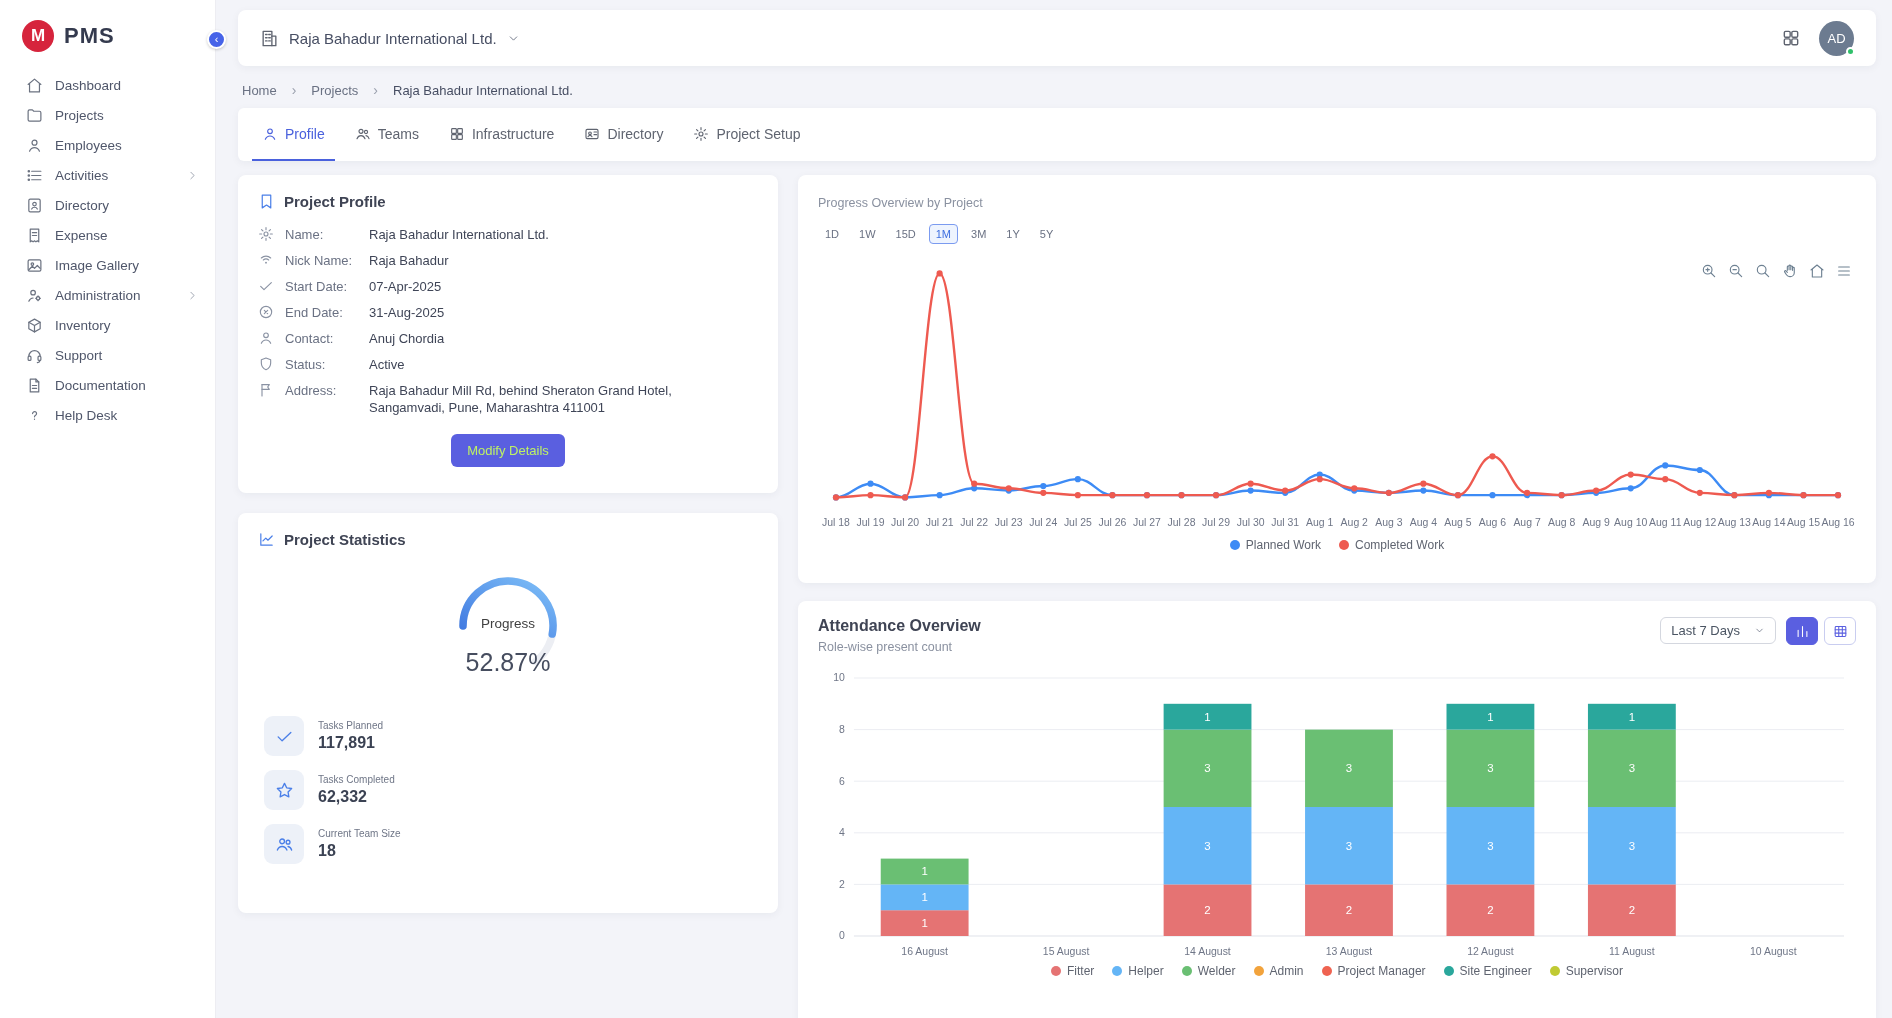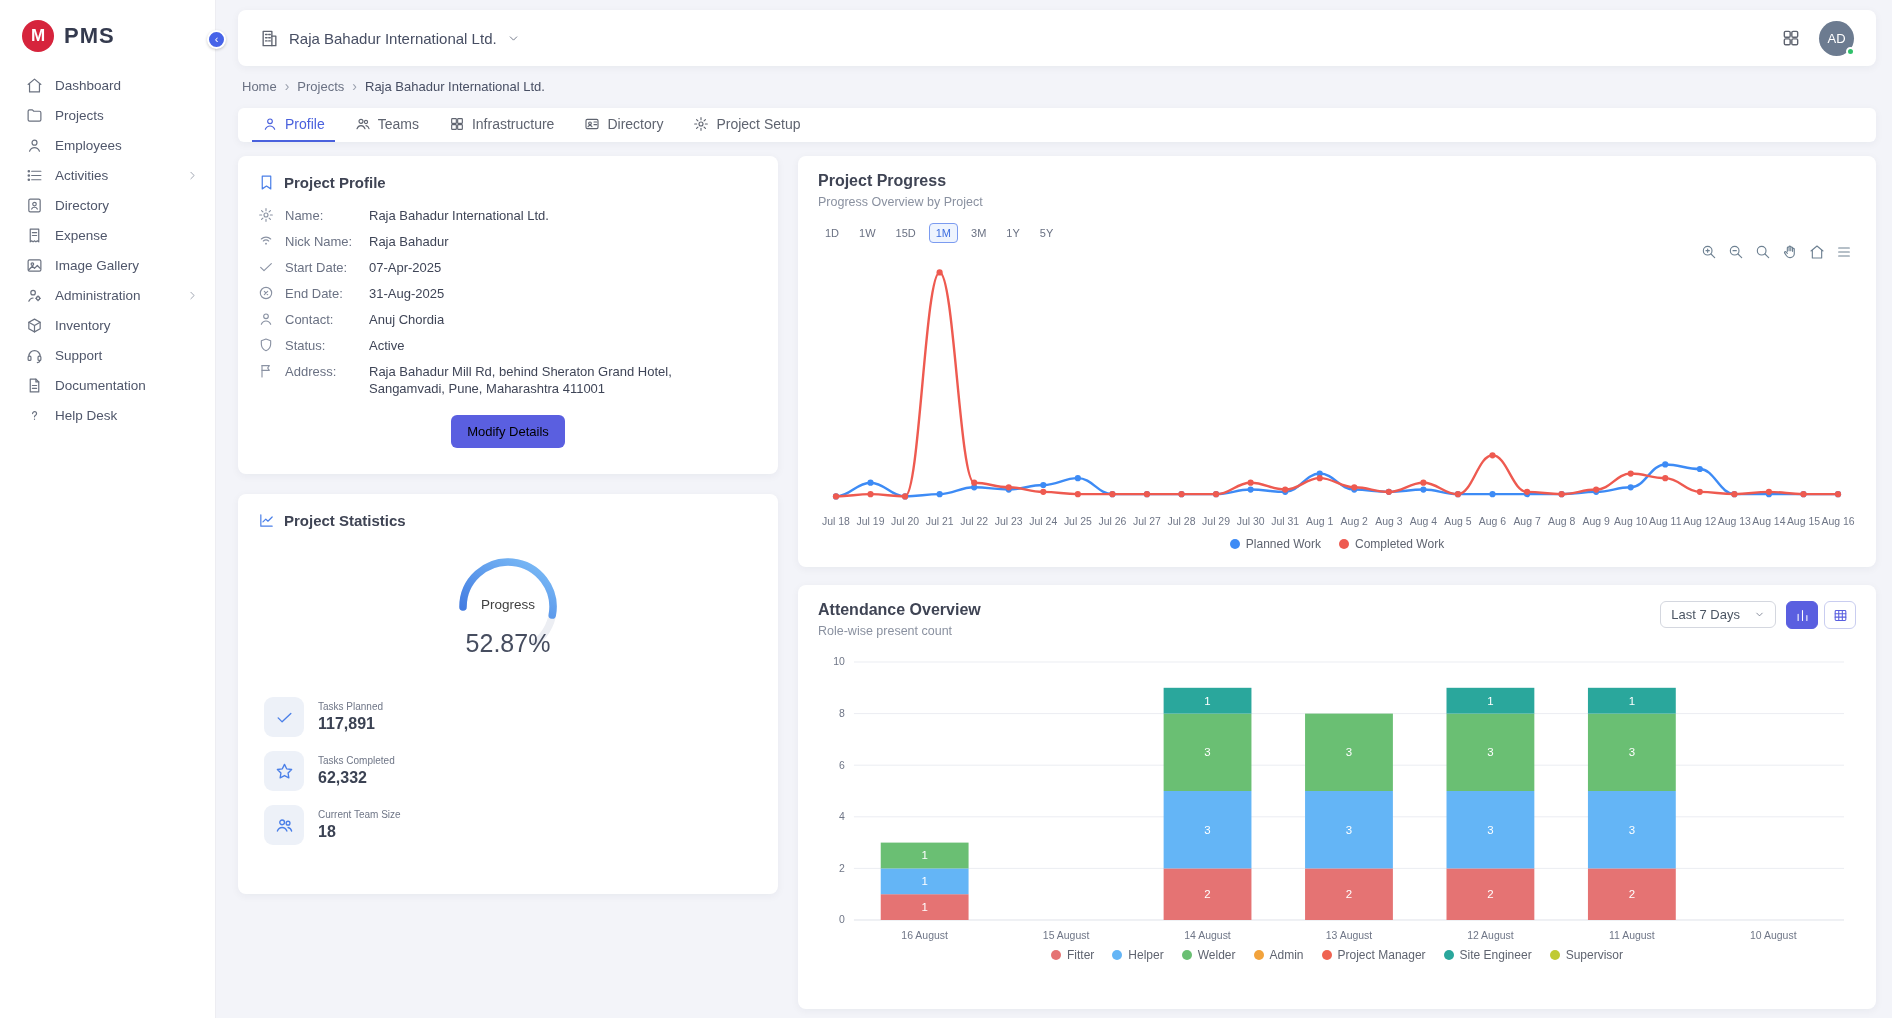--- a/index.html
+++ b/index.html
@@ -26,44 +26,44 @@
 
   .topbar{height:56px;display:flex;align-items:center;justify-content:space-between;padding:0 22px;margin-bottom:8px}
   .proj-sel{display:flex;align-items:center;gap:10px;cursor:pointer}
   .proj-sel .ic{width:19px;height:19px;color:#5f6470}
   .proj-name{font-size:15px;font-weight:500;color:#474e63}
   .topbar-right{display:flex;align-items:center;gap:18px}
   .grid-icon{width:20px;height:20px;color:#5f6470;cursor:pointer}
   .avatar{width:35px;height:35px;border-radius:50%;background:#6c7b90;color:#ffffff;font-size:13px;font-weight:500;display:flex;align-items:center;justify-content:center;position:relative;cursor:pointer}
   .avatar .dot{position:absolute;right:-1px;bottom:0;width:9px;height:9px;border-radius:50%;background:#2fc06a;border:2px solid #fff}
 
-  .breadcrumb{display:flex;align-items:center;gap:8px;font-size:13px;color:#6a7183;margin:6px 4px 10px;height:24px}
+  .breadcrumb{display:flex;align-items:flex-end;gap:15px;font-size:13px;color:#6a7183;margin:6px 4px 10px;height:24px}
   .breadcrumb .sep{color:#9aa0ad;font-size:14px}
   .breadcrumb .bc-last{color:#474e63}
   .bc-link{cursor:pointer}
 
-  .tabsbar{height:34px;display:flex;align-items:stretch;gap:10px;padding:0 14px;margin-bottom:14px;border-radius:6px}
+  .tabsbar{height:53px;display:flex;align-items:stretch;gap:10px;padding:0 14px;margin-bottom:14px;border-radius:6px}
   .tab{display:flex;align-items:center;gap:7px;padding:0 10px;font-size:14px;color:#5f6470;border-bottom:2px solid transparent;cursor:pointer}
   .tab .ic{width:16px;height:16px}
   .tab.active{color:#4a61dd;border-bottom-color:#4a61dd;font-weight:500}
 
   .content-row{display:flex;gap:20px;align-items:flex-start}
   .col-left{flex:0 0 540px;width:540px}
   .col-right{flex:1;min-width:0}
 
   
   .profile-card{padding:18px 20px 26px;margin-bottom:20px;min-height:306px}
   .card-head{display:flex;align-items:center;gap:9px;margin-bottom:16px}
   .card-head .ic{width:17px;height:17px;color:#4a7fe8}
   .card-title{font-size:15px;font-weight:600;color:#3f4454}
   .field-row{display:flex;align-items:flex-start;margin-bottom:9px;font-size:13px;line-height:17px}
   .field-icon{width:16px;height:16px;color:#8a92a3;margin-right:11px;flex:0 0 16px;margin-top:0}
   .field-label{flex:0 0 84px;color:#6a7183}
   .field-value{color:#3f4557;flex:1}
-  .btn-primary{display:block;margin:18px auto 0;background:#5a5fe0;color:#000000;border:none;border-radius:6px;font-size:13px;font-family:inherit;padding:9px 16px;cursor:pointer}
+  .btn-primary{display:block;margin:18px auto 0;background:#5a5fe0;color:#bef264;border:none;border-radius:6px;font-size:13px;font-family:inherit;padding:9px 16px;cursor:pointer}
 
   
   .stats-card{padding:18px 20px;min-height:400px}
   .gauge-wrap{position:relative;height:152px;margin-top:4px}
   .gauge-svg{display:block;margin:0 auto}
   .gauge-label{position:absolute;top:52px;left:0;right:0;text-align:center;color:#404040;font-size:13.5px}
   .gauge-value{position:absolute;top:84px;left:0;right:0;text-align:center;color:#464d5f;font-size:25px}
   .stat-row{display:flex;align-items:center;gap:14px;margin:0 6px 14px}
   .stat-icon{width:40px;height:40px;border-radius:9px;background:#edf1f8;color:#4a7fe8;display:flex;align-items:center;justify-content:center;flex:0 0 40px}
   .stat-icon .ic{width:19px;height:19px}
@@ -419,21 +419,20 @@
               <div class="stat-label">Current Team Size</div>
               <div class="stat-value">18</div>
             </span>
           </div>
         </section>
       </div>
 
       <div class="col-right">
 
         <section class="card progress-card">
-          <div class="sec-title">Project Progress</div>
           <div class="sec-sub">Progress Overview by Project</div>
 
           <div class="range-row">
             <button class="range-btn">1D</button>
             <button class="range-btn">1W</button>
             <button class="range-btn">15D</button>
             <button class="range-btn active">1M</button>
             <button class="range-btn">3M</button>
             <button class="range-btn">1Y</button>
             <button class="range-btn">5Y</button>

